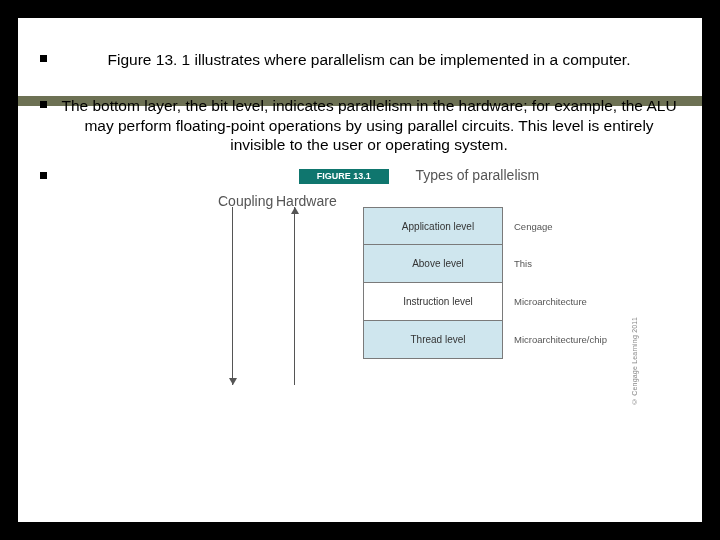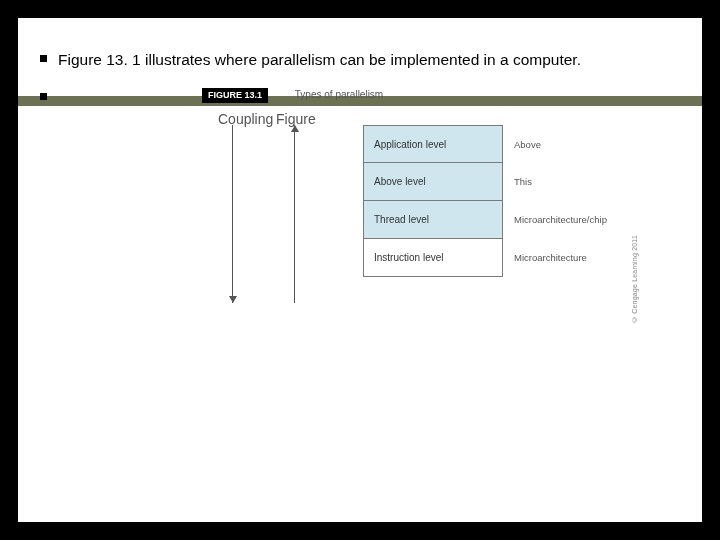--- a/index.html
+++ b/index.html
@@ -18,20 +18,21 @@
     right: 18px;
     bottom: 18px;
     background: #fff;
   }
   .content {
     position: relative;
     padding: 32px 22px 0 22px;
     color: #000;
     font-size: 15.5px;
     line-height: 1.28;
+    text-align: center;
   }
   ul.bullets {
     list-style: none;
     margin: 0;
     padding: 0;
   }
   ul.bullets > li {
     position: relative;
     padding-left: 18px;
     margin-bottom: 20px;
@@ -64,30 +65,30 @@
     width: 460px;
     font-size: 10px;
     color: #444;
   }
   .fig-header {
     margin-left: 26px;
     margin-bottom: 6px;
   }
   .fig-tag {
     display: inline-block;
-    background: #000000;
+    background: #0f766e;
     color: #fff;
     font-size: 9px;
     font-weight: bold;
-    padding: 2px 6px;
+    padding: 2px 18px;
     vertical-align: middle;
   }
   .fig-caption {
     display: inline-block;
-    font-size: 10px;
+    font-size: 14px;
     color: #555;
     vertical-align: middle;
     margin-left: 24px;
   }
   .fig-body {
     position: relative;
     height: 220px;
   }
   .col-label {
     position: absolute;
@@ -171,51 +172,54 @@
 <div class="slide">
   <div class="accent-bar"></div>
 
   <div class="content">
     <ul class="bullets">
       <li>
         <span>Figure 13. 1 illustrates where parallelism can be implemented in a computer.</span>
       </li>
       <div class="spacer-after-bar"></div>
       <li>
+        <span>The bottom layer, the bit level, indicates parallelism in the hardware; for example, the ALU may perform floating-point operations by using parallel circuits. This level is entirely invisible to the user or operating system.</span>
+      </li>
+      <li>
 
         
         <div class="figure">
           <div class="fig-header">
             <span class="fig-tag">FIGURE 13.1</span>
             <span class="fig-caption">Types of parallelism</span>
           </div>
 
           <div class="fig-body">
             <span class="col-label col-coupling">Coupling</span>
-            <span class="col-label col-latency">Figure</span>
+            <span class="col-label col-latency">Hardware</span>
 
             <div class="arrow up arrow-latency"></div>
             <div class="arrow down arrow-coupling"></div>
 
             <div class="stack">
               <div class="level shaded">
                 <span>Application level</span>
-                <span class="right-label">Above</span>
+                <span class="right-label">Cengage</span>
               </div>
               <div class="level shaded">
                 <span>Above level</span>
                 <span class="right-label">This</span>
               </div>
+              <div class="level">
+                <span>Instruction level</span>
+                <span class="right-label">Microarchitecture</span>
+              </div>
               <div class="level shaded">
                 <span>Thread level</span>
                 <span class="right-label">Microarchitecture/chip</span>
-              </div>
-              <div class="level">
-                <span>Instruction level</span>
-                <span class="right-label">Microarchitecture</span>
               </div>
             </div>
 
             <span class="copyright">© Cengage Learning 2011</span>
           </div>
         </div>
       </li>
     </ul>
   </div>
 </div>

